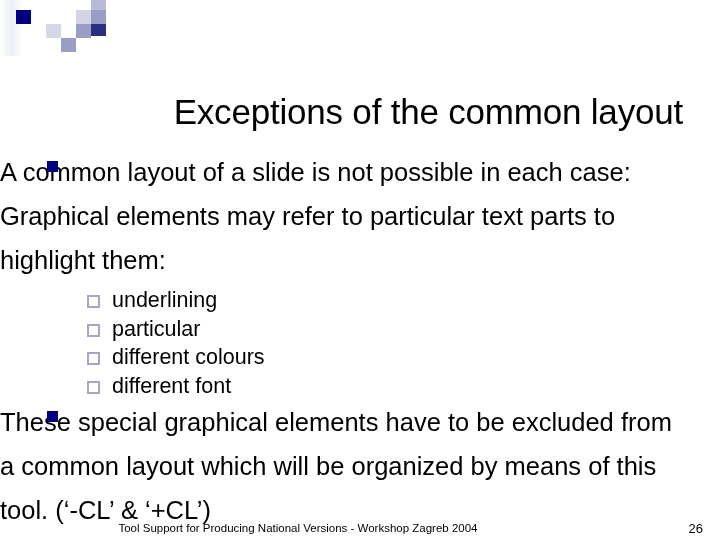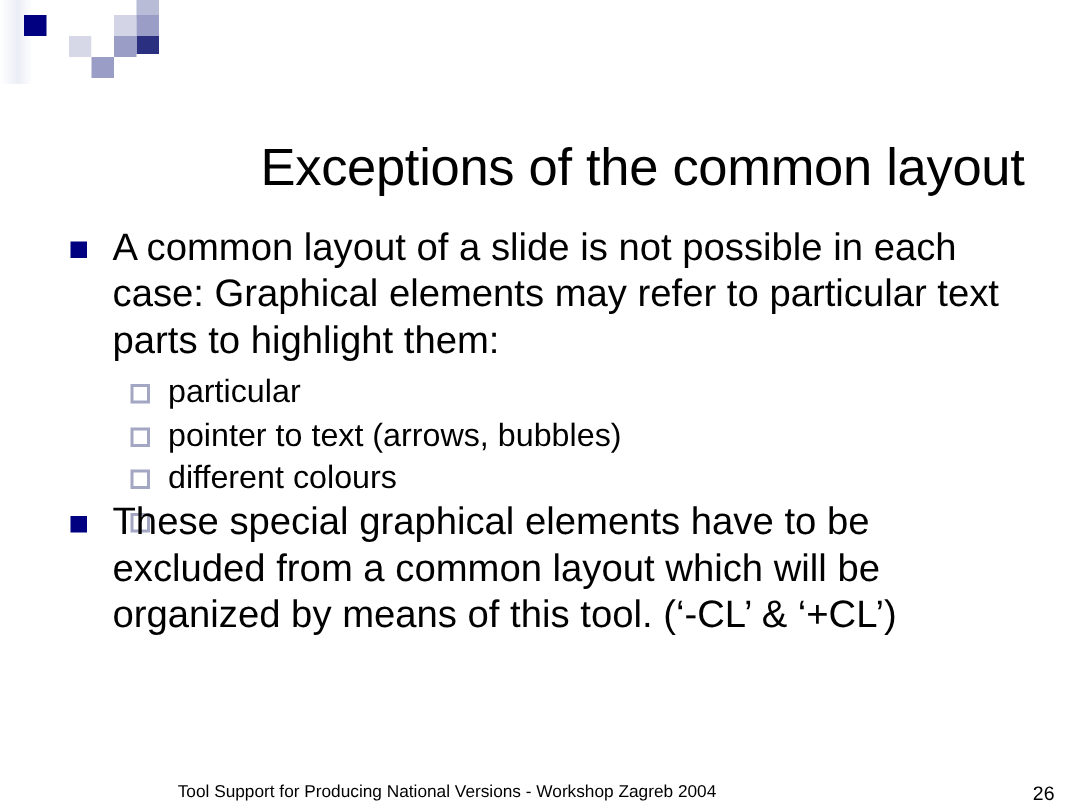--- a/index.html
+++ b/index.html
@@ -82,24 +82,23 @@
   #slide-body {
     position: absolute;
     left: 0;
     top: 150px;
     width: 720px;
   }
 
   .bullet-l1 {
     position: relative;
     margin: 0 0 0 0;
-    padding-left: 75px;
     padding-right: 40px;
     font-size: 25.5px;
-    line-height: 31px;
+    line-height: 44px;
     color: #000000;
   }
   .bullet-l1 .marker {
     position: absolute;
     left: 47px;
     top: 11px;
     width: 11px;
     height: 11px;
     background: #000080;
   }
@@ -180,32 +179,33 @@
 <div id="slide-body">
 
   <div class="bullet-l1" id="bullet-block-1">
     <span class="marker"></span>
     <span>A common layout of a slide is not possible in each case: Graphical elements may refer to particular text parts to highlight them:</span>
   </div>
 
   <ul class="sublist">
     <li class="bullet-l2">
       <span class="marker2"></span>
+      <span>underlining</span>
+    </li>
+    <li class="bullet-l2">
+      <span class="marker2"></span>
       <span>particular</span>
     </li>
     <li class="bullet-l2">
       <span class="marker2"></span>
-      <span>pointer to text (arrows, bubbles)</span>
-    </li>
-    <li class="bullet-l2">
-      <span class="marker2"></span>
       <span>different colours</span>
     </li>
     <li class="bullet-l2">
       <span class="marker2"></span>
+      <span>different font</span>
     </li>
   </ul>
 
   <div class="bullet-l1" id="bullet-block-2">
     <span class="marker"></span>
     <span>These special graphical elements have to be excluded from a common layout which will be organized by means of this tool. (‘-CL’ &amp; ‘+CL’)</span>
   </div>
 
 </div>
 

